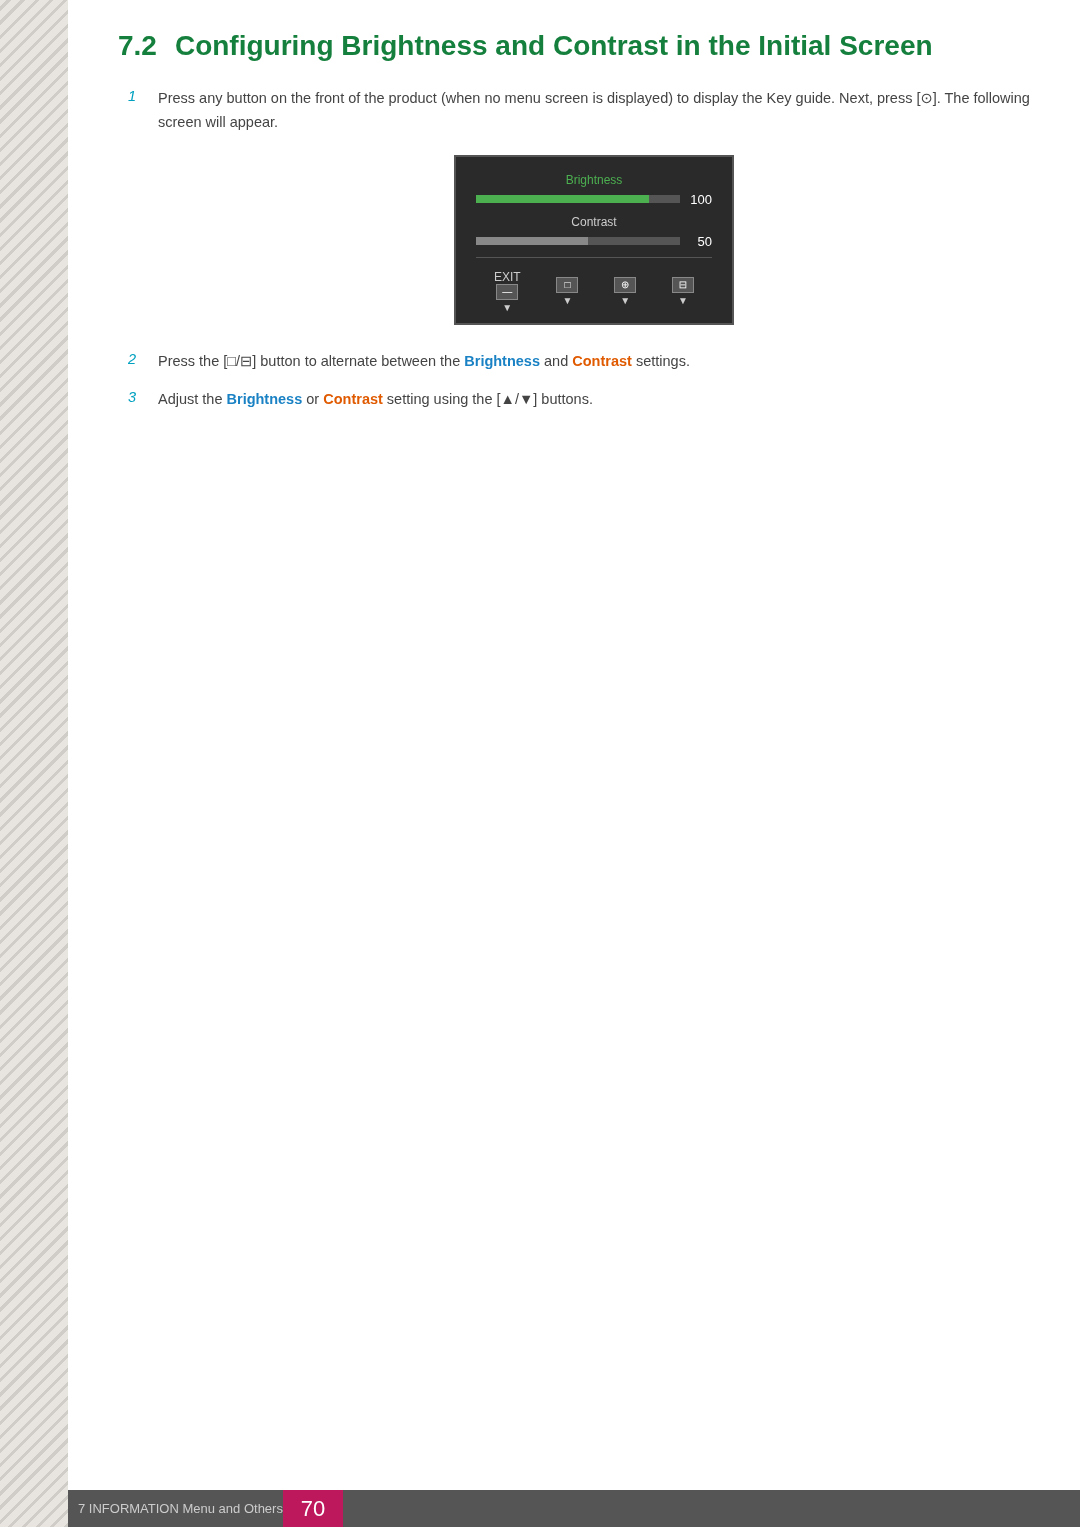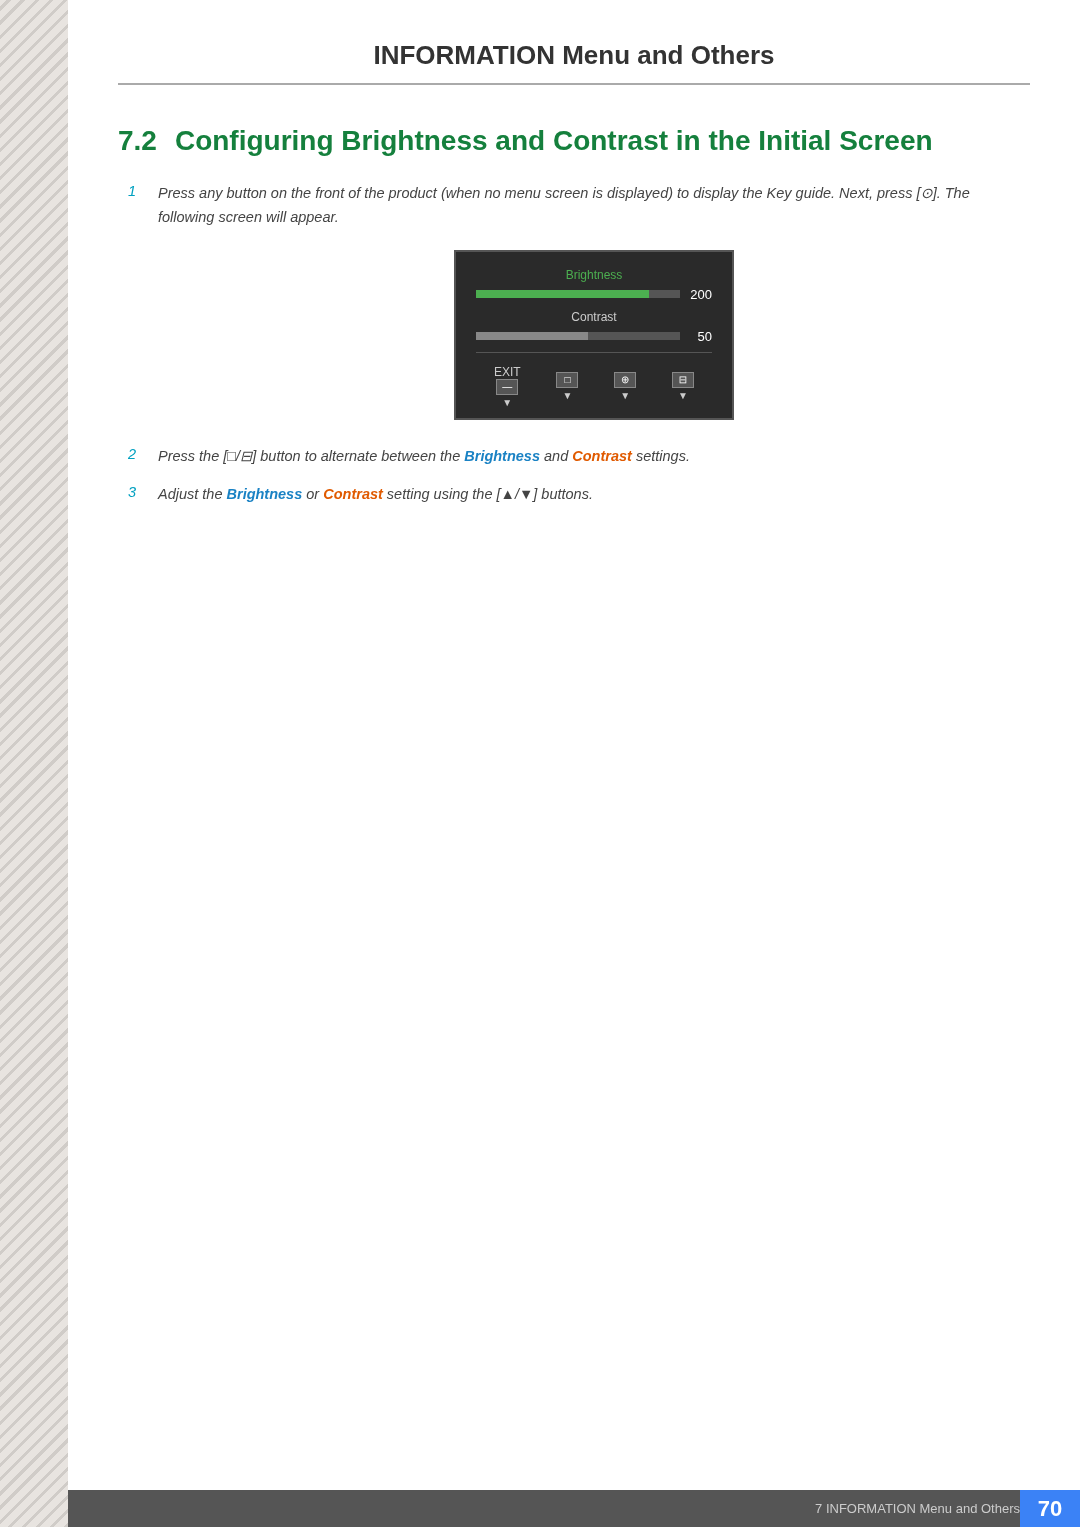--- a/index.html
+++ b/index.html
@@ -116,21 +116,20 @@
       font-size: 14.5px;
       min-width: 30px;
       padding-top: 1px;
     }
 
     .list-text {
       font-size: 14.5px;
       line-height: 1.65;
       color: #444;
       flex: 1;
-      font-style: italic;
     }
 
     
     .osd-screen-wrapper {
       display: flex;
       justify-content: center;
       margin: 20px 0 25px 30px;
     }
 
     .osd-screen {
@@ -225,53 +224,52 @@
     
     .page-footer {
       position: absolute;
       bottom: 0;
       left: 68px;
       right: 0;
       height: 37px;
       background: #555;
       display: flex;
       align-items: center;
-      justify-content: flex-end;
+      justify-content: flex-start;
       padding-right: 0;
       z-index: 2;
     }
 
     .footer-text {
       color: #ccc;
       font-size: 13px;
       padding-right: 0;
       padding-left: 10px;
     }
 
     .footer-page-num {
-      background: #3b82f6;
+      background: #be185d;
       color: #fff;
       font-size: 22px;
-      font-weight: bold;
+      font-weight: normal;
       width: 60px;
       height: 37px;
       display: flex;
       align-items: center;
       justify-content: center;
     }
   </style>
 </head>
 <body>
 
 <div class="left-stripe"></div>
 <div class="top-left-rect"></div>
 
 <div class="main-content">
 
-  <h1 class="page-title">INFORMATION Menu and Others</h1>
 
   <div class="section-heading">
     <span class="section-num">7.2</span><span>Configuring Brightness and Contrast in the Initial Screen</span>
   </div>
 
 
   <div class="numbered-list">
 
     <div class="list-item">
       <span class="list-num">1</span>
@@ -281,21 +279,21 @@
     </div>
 
     <div class="osd-screen-wrapper">
       <div class="osd-screen">
 
         <div class="osd-row-label active">Brightness</div>
         <div class="osd-bar-row">
           <div class="osd-bar-track">
             <div class="osd-bar-fill-green" style="width: 85%;"></div>
           </div>
-          <div class="osd-bar-value">200</div>
+          <div class="osd-bar-value">100</div>
         </div>
 
         <div class="osd-row-label">Contrast</div>
         <div class="osd-bar-row">
           <div class="osd-bar-track">
             <div class="osd-bar-fill-dark" style="width: 55%;"></div>
           </div>
           <div class="osd-bar-value">50</div>
         </div>
 

